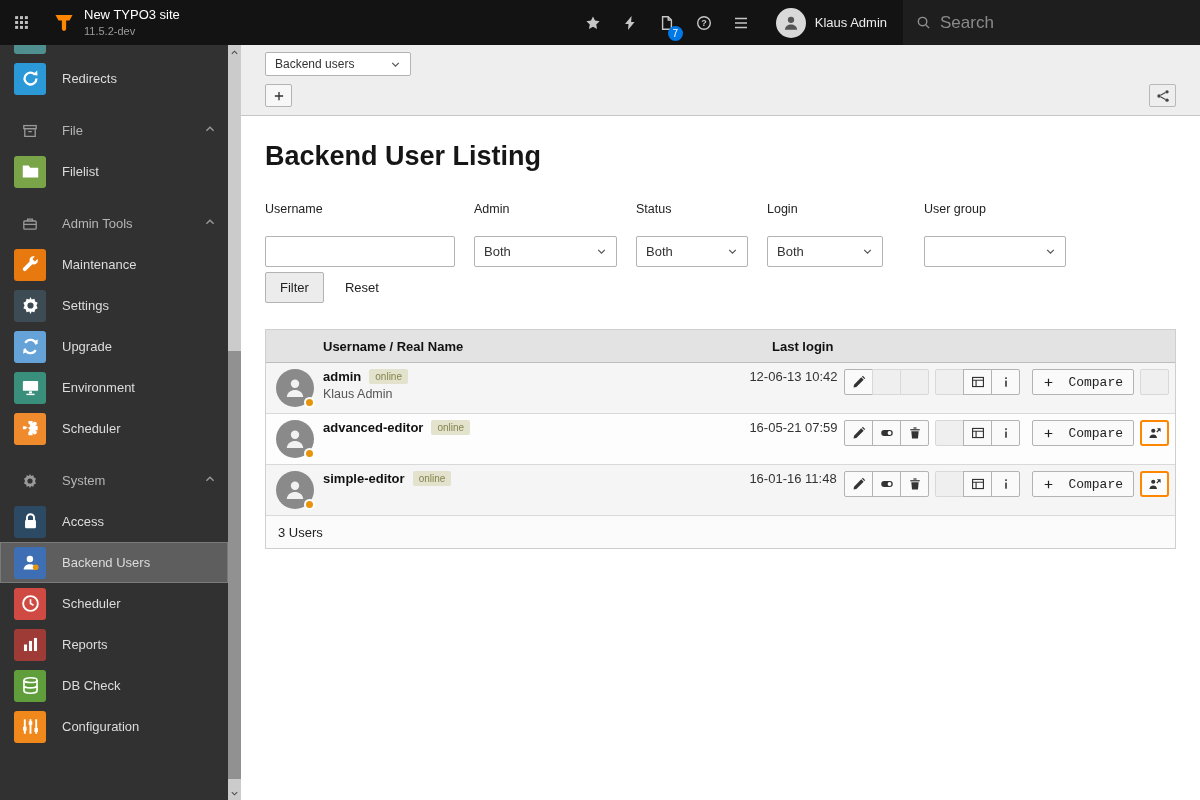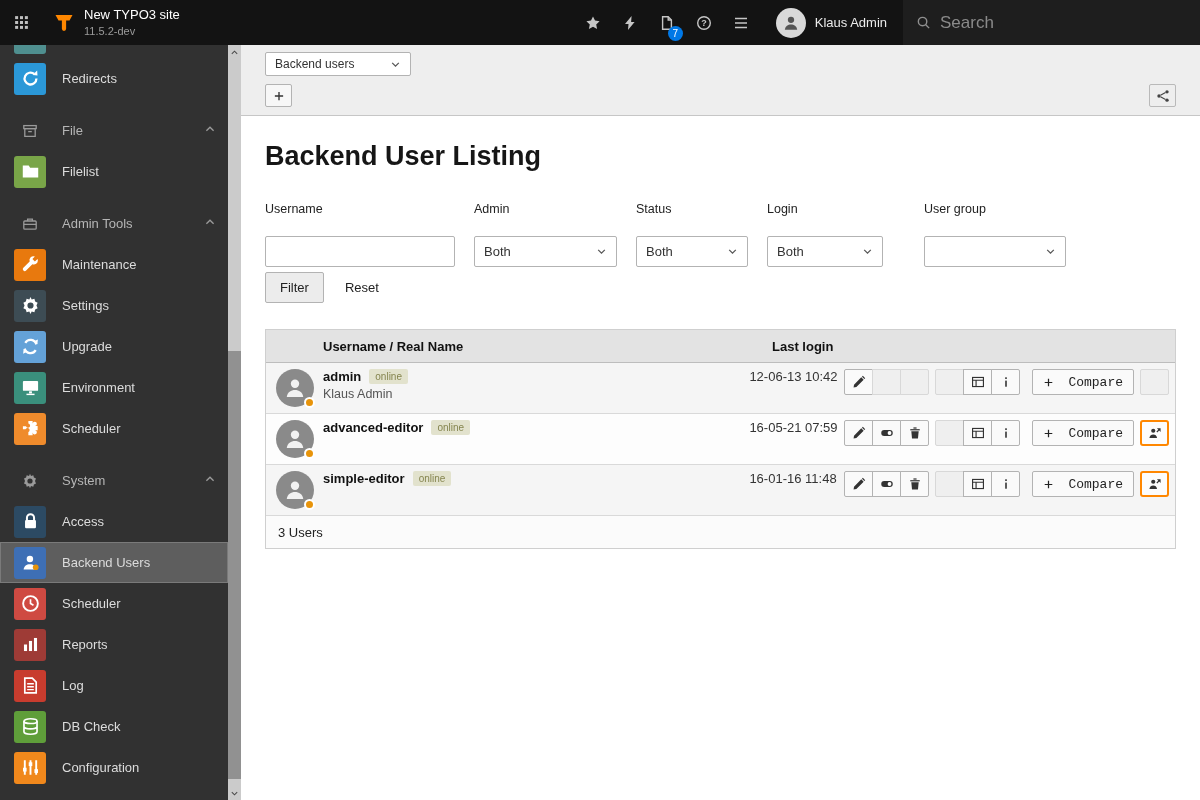--- a/index.html
+++ b/index.html
@@ -406,33 +406,20 @@
                   <rect x="2.5" y="8" width="2.6" height="5.5"></rect>
                   <rect x="6.7" y="5" width="2.6" height="8.5"></rect>
                   <rect x="10.9" y="2.5" width="2.6" height="11"></rect>
                 </g>
               </svg>
             </span>
           </span>
           <span>Reports</span>
         </div>
         <div class="sb-item">
-          <span class="icon32" style="background:#c83c2e">
-            <span class="ic">
-              <svg viewBox="0 0 16 16">
-                <g fill="none" stroke="currentColor" stroke-width="1.4">
-                  <path d="M3.2 1.8h6.3l3.3 3.3v9.1H3.2z"></path>
-                  <path d="M5.2 6.5h5.6M5.2 9h5.6M5.2 11.5h5.6" stroke-width="1.2"></path>
-                </g>
-              </svg>
-            </span>
-          </span>
-          <span>Log</span>
-        </div>
-        <div class="sb-item">
           <span class="icon32" style="background:#5f9e3a">
             <span class="ic">
               <svg viewBox="0 0 16 16">
                 <g fill="none" stroke="currentColor" stroke-width="1.4">
                   <ellipse cx="8" cy="3.5" rx="5.5" ry="2"></ellipse>
                   <path d="M2.5 3.5v9c0 1.1 2.5 2 5.5 2s5.5-.9 5.5-2v-9M2.5 8c0 1.1 2.5 2 5.5 2s5.5-.9 5.5-2"></path>
                 </g>
               </svg>
             </span>
           </span>

